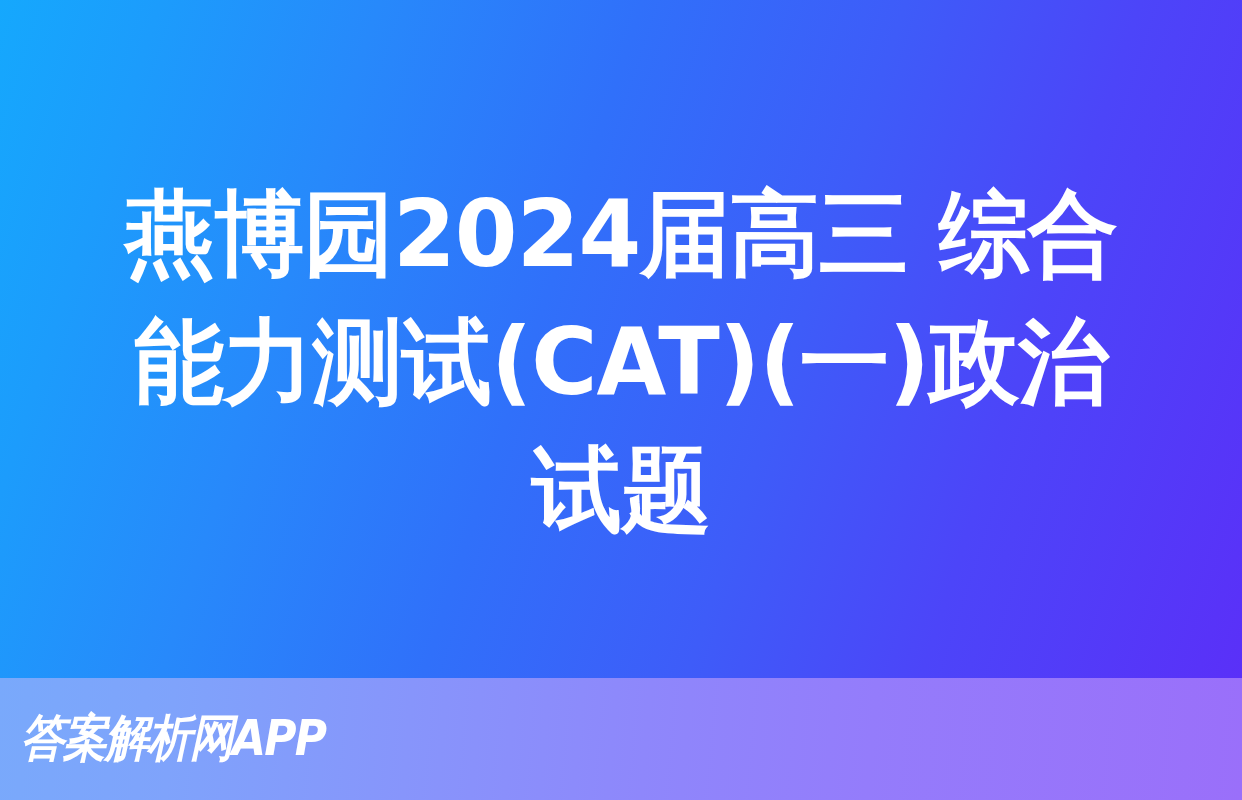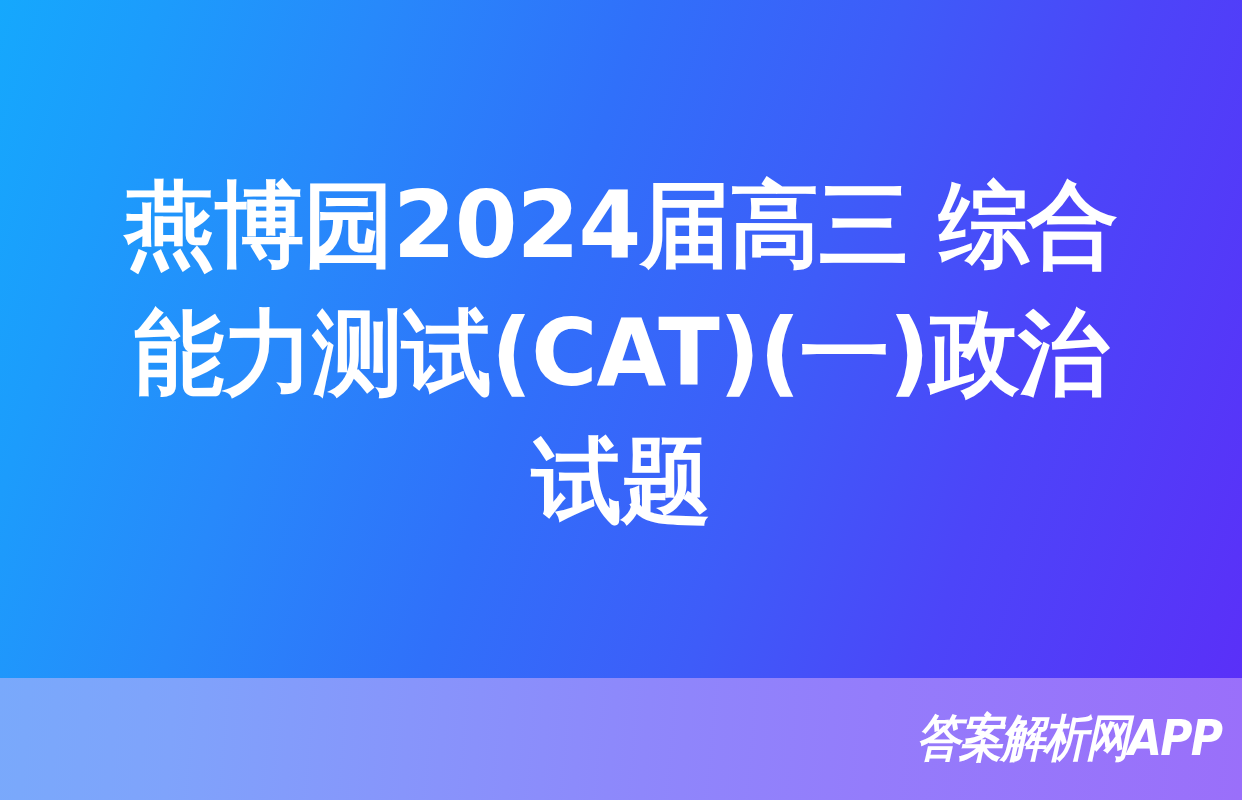--- a/index.html
+++ b/index.html
@@ -32,21 +32,21 @@
                 #2789FB 26%,
                 #3070FA 44%,
                 #3E5CF9 62%,
                 #4C45F9 78%,
                 #5A30F8 100%);
   }
 
   #title-block {
     position: absolute;
     left: 0;
-    top: 7px;
+    top: 16px;
     width: 1242px;
     height: 678px;
     display: flex;
     flex-direction: column;
     align-items: center;
     justify-content: center;
     padding-top: 14px;
     box-sizing: border-box;
   }
 
@@ -72,21 +72,21 @@
     height: 122px;
     background: linear-gradient(95deg,
                 #79A9FB 0%,
                 #7FA3FB 14%,
                 #8795FB 33%,
                 #8E87FB 52%,
                 #947CFB 70%,
                 #9A6FFA 100%);
     display: flex;
     align-items: center;
-    justify-content: flex-end;
+    justify-content: flex-start;
   }
 
   #footer-text {
     color: #ffffff;
     font-family: "DejaVu Sans", "Liberation Sans", sans-serif;
     font-weight: bold;
     font-style: italic;
     font-size: 50px;
     line-height: 56px;
     letter-spacing: -2px;

